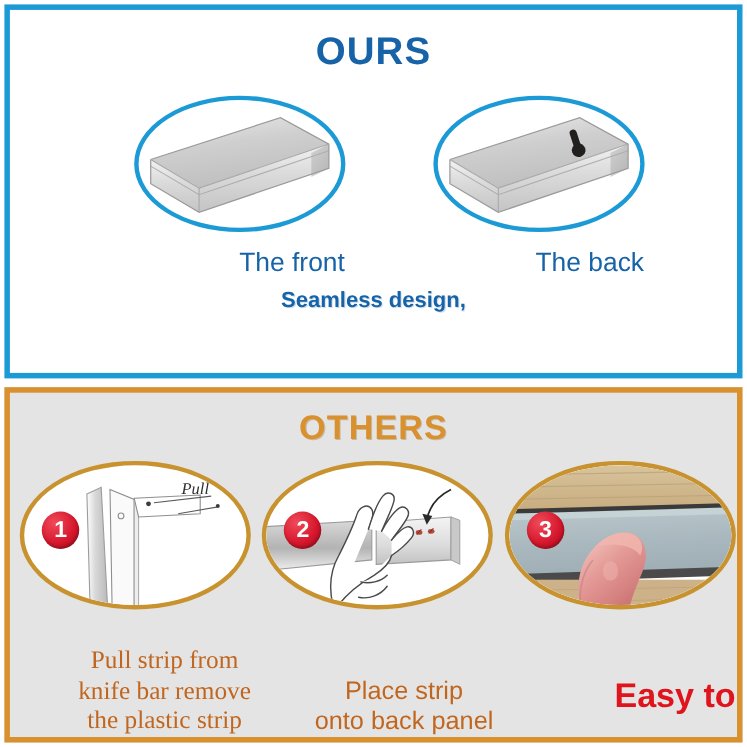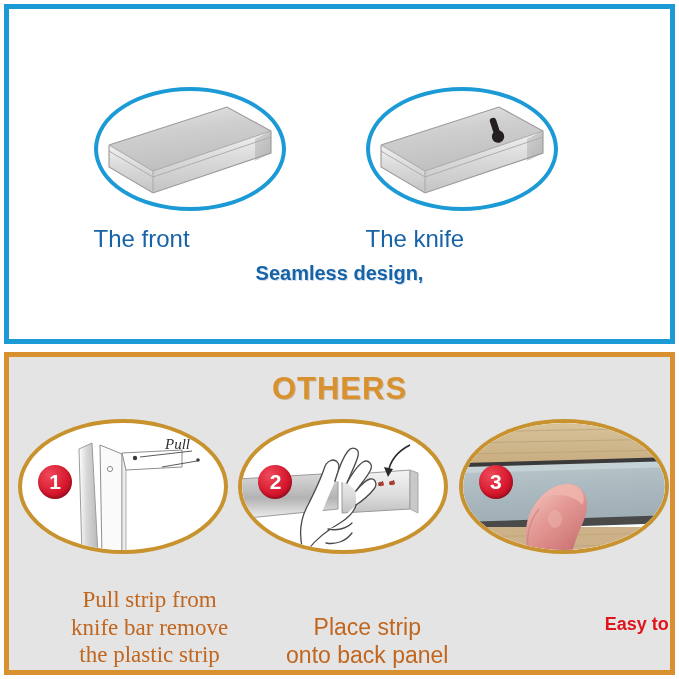--- a/index.html
+++ b/index.html
@@ -22,21 +22,21 @@
     position: absolute; left: 0; top: 18px; width: 100%;
     text-align: center;
     font-size: 35px; font-weight: bold; letter-spacing: 1px;
     color: #1763a8;
   }
 
   .ours-figs {
     position: absolute; left: 0; top: 78px; width: 100%;
     display: flex; justify-content: center; gap: 52px;
   }
-  .fig-col { width: 220px; display: flex; flex-direction: column; align-items: flex-start; }
+  .fig-col { width: 220px; display: flex; flex-direction: column; align-items: flex-end; }
 
   .oval-blue {
     position: relative;
     width: 192px; height: 124px;
     border: 4px solid #1b9ad6;
     border-radius: 50%;
     background: #ffffff;
     overflow: visible;
   }
 
@@ -96,32 +96,33 @@
     z-index: 6;
     box-shadow: inset -1px -2px 3px rgba(0,0,0,.25);
   }
 
   .step-caption {
     margin-top: 12px;
     text-align: center;
     font-size: 23px; line-height: 1.2;
     color: #c1661f;
   }
-  .step-caption.danger { color: #e0141c; font-weight: bold; font-size: 18px; }
+  .step-caption.danger { color: #e0141c; font-weight: bold; font-size: 31px; }
 
   .cap-shift-up { margin-top: 12px; font-family: Liberation Serif, serif; }
   .cap-shift-dn { margin-top: 40px; }
 </style>
 </head>
 <body>
 
 <div class="page">
 
   <section class="ours-panel">
 
+    <div class="ours-title">OURS</div>
 
     <div class="ours-figs">
 
       <div class="fig-col">
         <div class="oval-blue">
           <svg class="bar-svg" width="170" height="96" viewBox="0 0 170 96">
             <defs>
               <linearGradient id="topF" x1="0" y1="0" x2="0.35" y2="1">
                 <stop offset="0%" stop-color="#e9e9e9"></stop>
                 <stop offset="45%" stop-color="#cfcfcf"></stop>
@@ -182,21 +183,21 @@
             <g transform="translate(112,18) rotate(-18)">
               <rect x="0" y="0" width="6.5" height="17" rx="3.2" fill="#231f1e"></rect>
               <circle cx="3.2" cy="19.5" r="6.2" fill="#231f1e"></circle>
             </g>
             <polyline points="4,50 48,76 166,36" fill="none" stroke="#aeaeae" stroke-width="1"></polyline>
             <polyline points="4,44 122,6 166,30 166,52 48,92 4,66 4,44" fill="none" stroke="#9a9a9a" stroke-width="1.1"></polyline>
             <polyline points="4,44 48,70 166,30" fill="none" stroke="#a8a8a8" stroke-width="1"></polyline>
             <line x1="48" y1="70" x2="48" y2="92" stroke="#a8a8a8" stroke-width="1"></line>
           </svg>
         </div>
-        <div class="fig-caption">The knife</div>
+        <div class="fig-caption">The back</div>
       </div>
 
     </div>
 
     <div class="seamless">
       <div>Seamless design,</div>
     </div>
   </section>
 
   <section class="others-panel">

